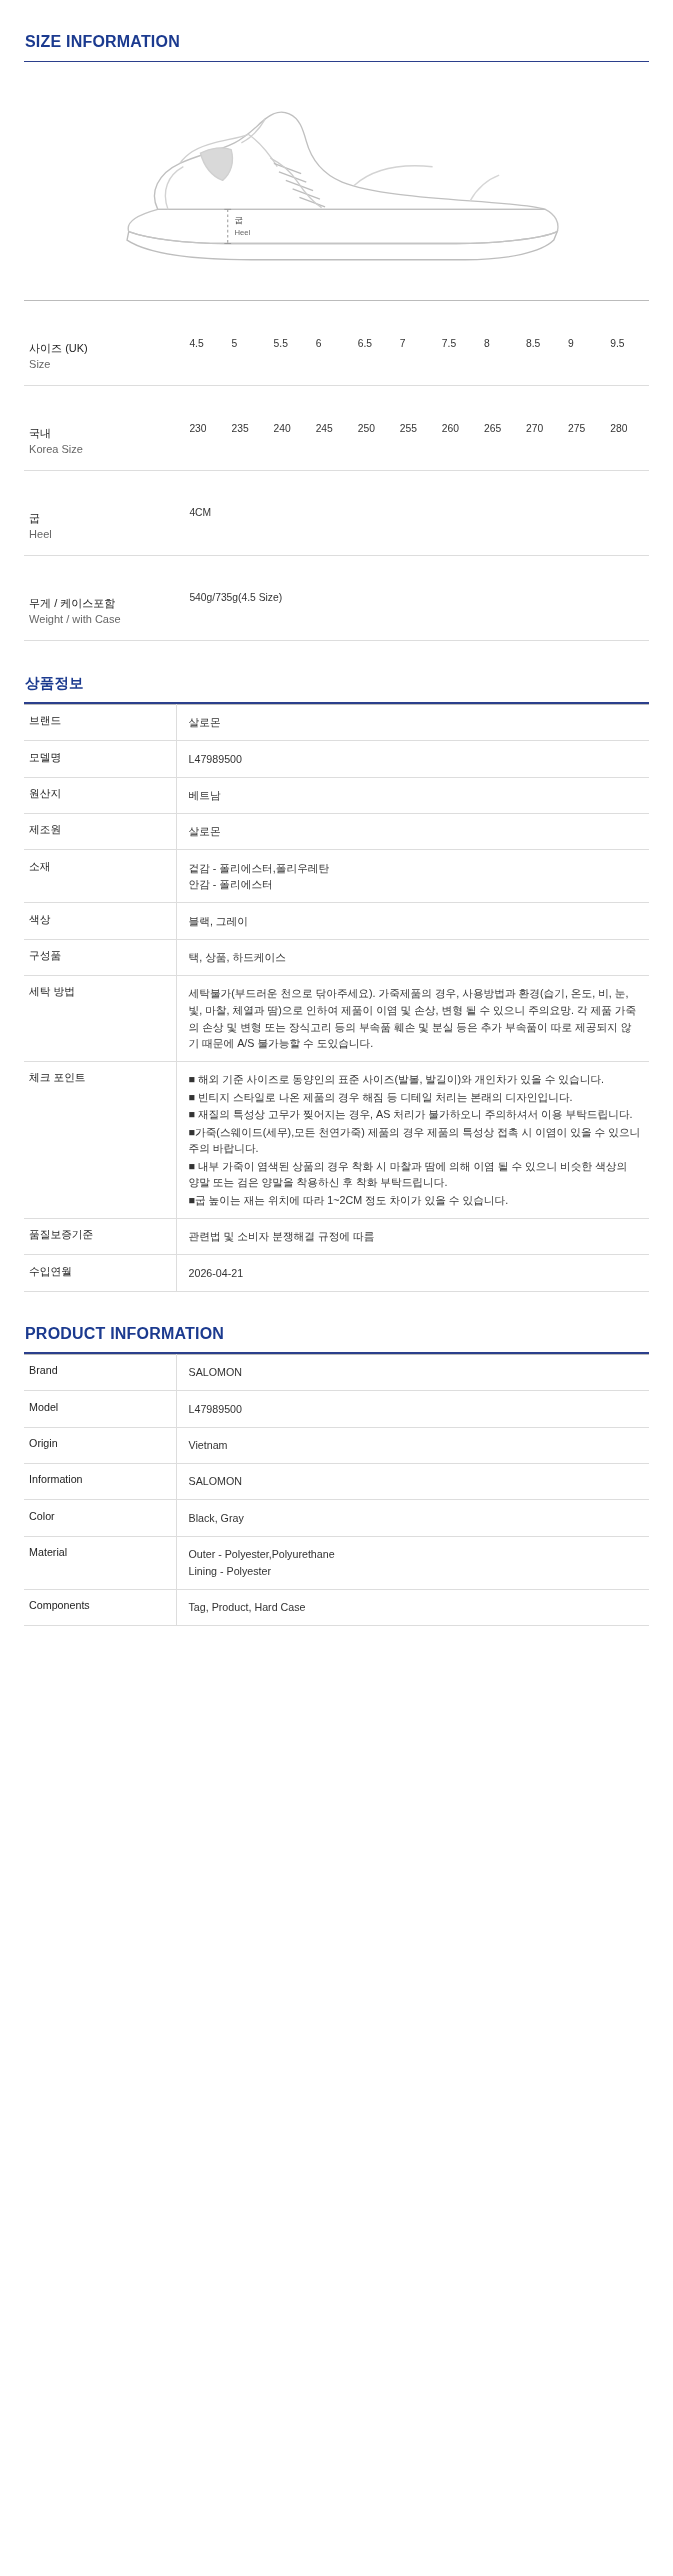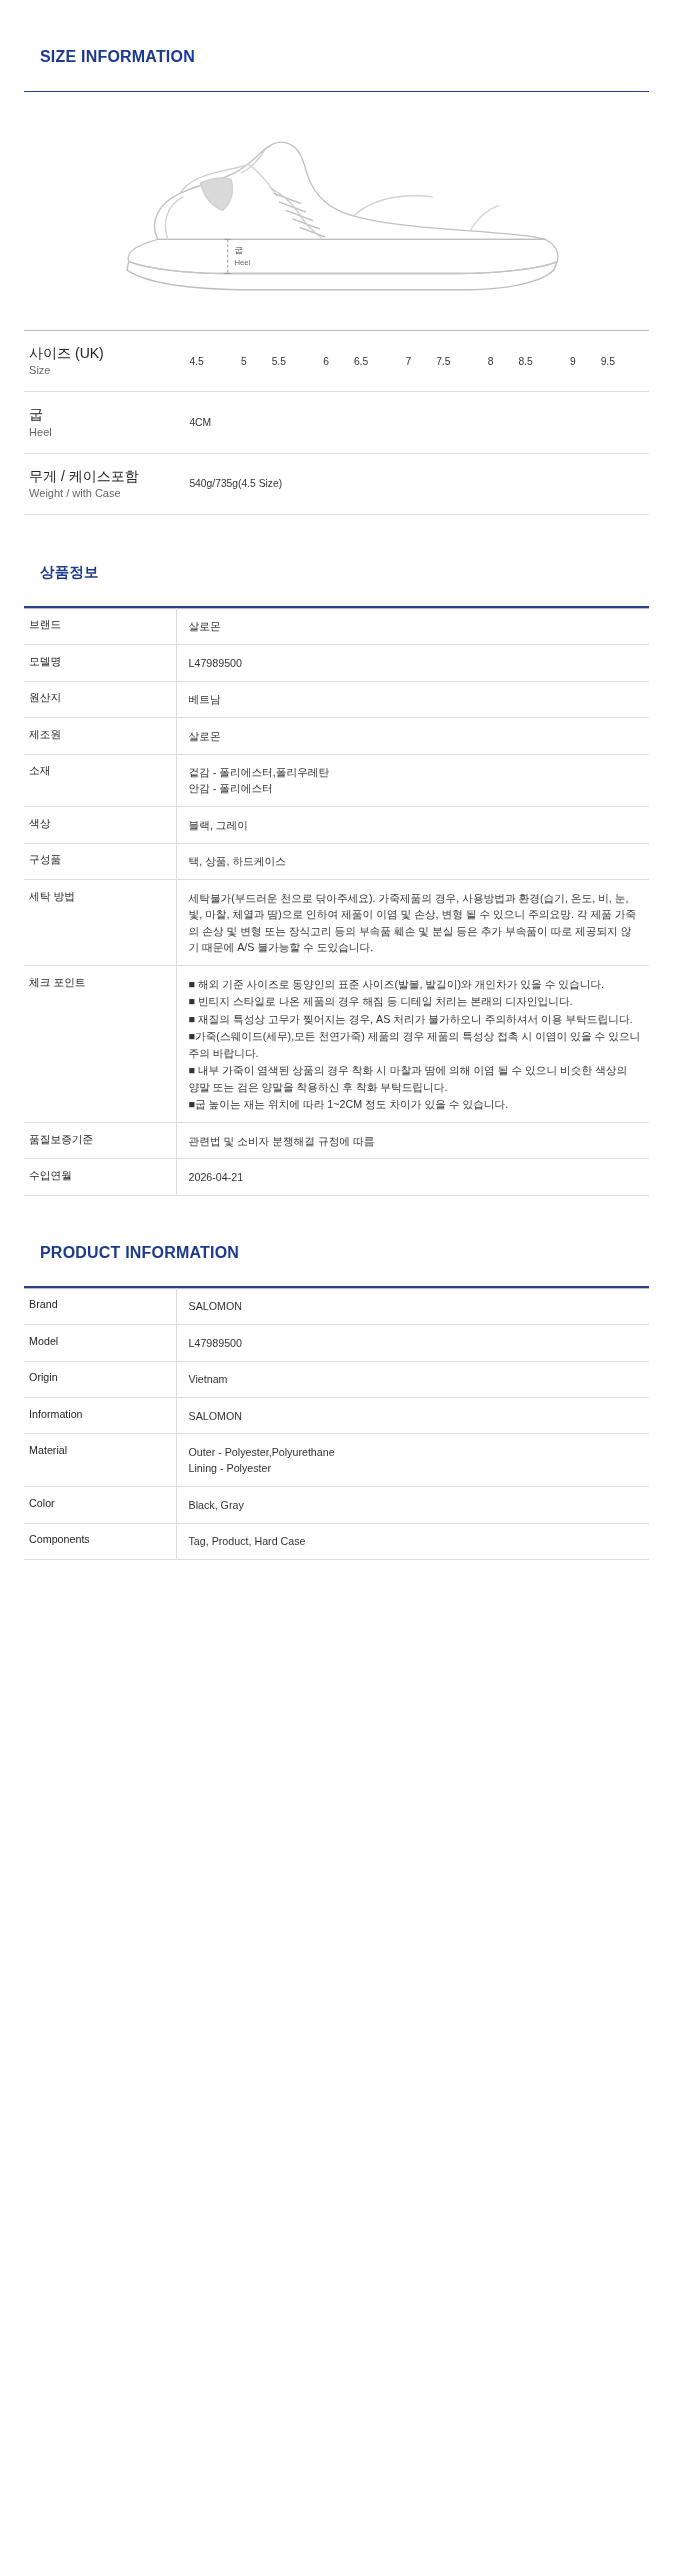--- a/index.html
+++ b/index.html
@@ -12,21 +12,21 @@
     -webkit-font-smoothing: antialiased;
   }
   .page { width: 673px; padding: 0 24px; }
 
   
   h2.section-title {
     font-size: 16px;
     font-weight: bold;
     color: #1b3a8f;
     letter-spacing: 0.2px;
-    margin: 16px;
+    margin: 1px;
     padding: 32px 0 8.5px 0;
   }
   h2.section-title.ko { font-size: 14.5px; }
   .title-rule {
     height: 1.7px;
     background: #2b3f8c;
     margin-bottom: 0;
   }
 
   
@@ -51,21 +51,21 @@
     vertical-align: middle;
     font-weight: normal;
     color: #333;
   }
   .size-table th.rowhead {
     width: 162px;
     text-align: left;
     padding-left: 5.1px;
     line-height: 1.45;
   }
-  .rowhead .ko { display: block; font-size: 14px; color: #222; }
+  .rowhead .ko { display: block; font-size: 11px; color: #222; margin-top: 28px; }
   .rowhead .en { display: block; font-size: 11px; color: #666; }
   .size-table td { font-size: 10.3px; color: #333; }
 
   
   .info-table { margin-top: 0; }
   .info-table tr { border-bottom: 0.9px solid #dddddd; margin-top: 12px; }
   .info-table tr:first-child { border-top: 0.9px solid #bbbbbb; }
   .info-table th {
     width: 152px;
     text-align: left;
@@ -156,20 +156,37 @@
         <td>6.5</td>
         <td>7</td>
         <td>7.5</td>
         <td>8</td>
         <td>8.5</td>
         <td>9</td>
         <td>9.5</td>
       </tr>
       <tr>
         <th class="rowhead">
+          <span class="ko">국내</span>
+          <span class="en">Korea Size</span>
+        </th>
+        <td>230</td>
+        <td>235</td>
+        <td>240</td>
+        <td>245</td>
+        <td>250</td>
+        <td>255</td>
+        <td>260</td>
+        <td>265</td>
+        <td>270</td>
+        <td>275</td>
+        <td>280</td>
+      </tr>
+      <tr>
+        <th class="rowhead">
           <span class="ko">굽</span>
           <span class="en">Heel</span>
         </th>
         <td colspan="11">4CM</td>
       </tr>
       <tr>
         <th class="rowhead">
           <span class="ko">무게 / 케이스포함</span>
           <span class="en">Weight / with Case</span>
         </th>
@@ -255,31 +272,31 @@
       </tr>
       <tr>
         <th>Origin</th>
         <td>Vietnam</td>
       </tr>
       <tr>
         <th>Information</th>
         <td>SALOMON</td>
       </tr>
       <tr>
+        <th>Color</th>
+        <td>Black, Gray</td>
+      </tr>
+      <tr>
         <th>Material</th>
         <td>
           <span class="line">Outer - Polyester,Polyurethane</span>
           <span class="line">Lining - Polyester</span>
         </td>
       </tr>
       <tr>
-        <th>Color</th>
-        <td>Black, Gray</td>
-      </tr>
-      <tr>
         <th>Components</th>
         <td>Tag, Product, Hard Case</td>
       </tr>
     </tbody>
   </table>
 
   <div class="bottom-space"></div>
 </div>
 
 

